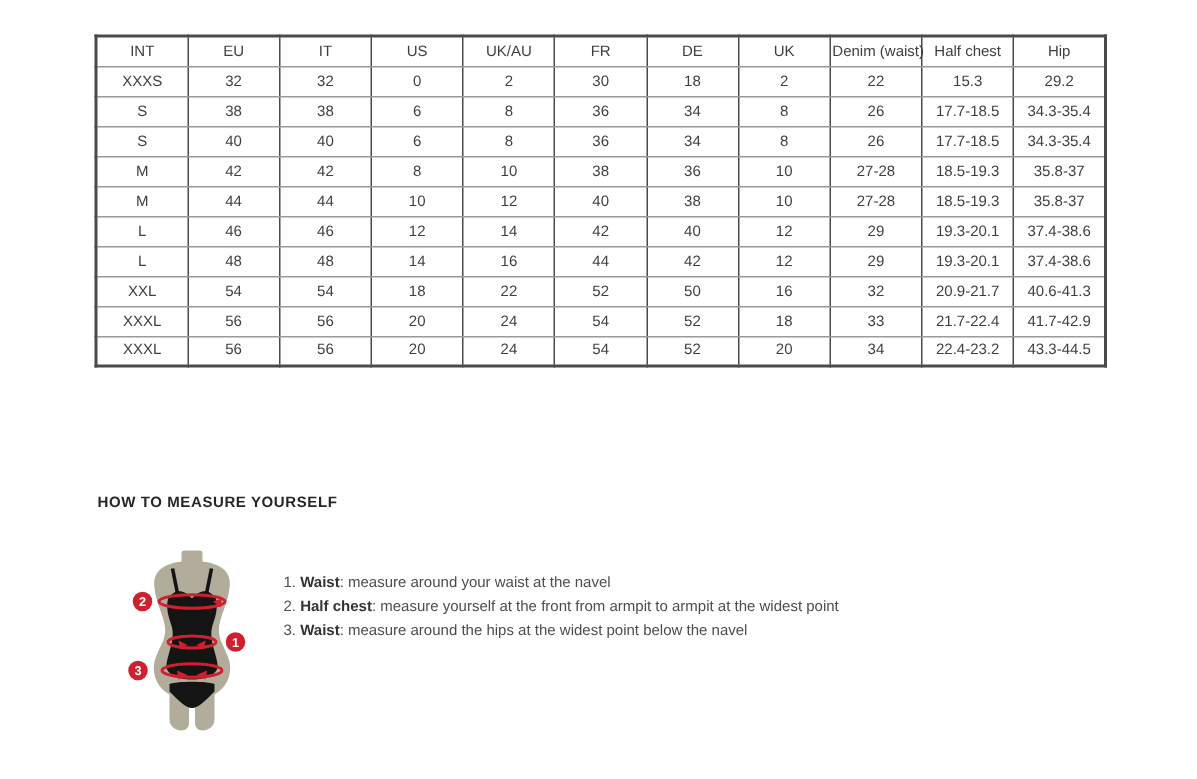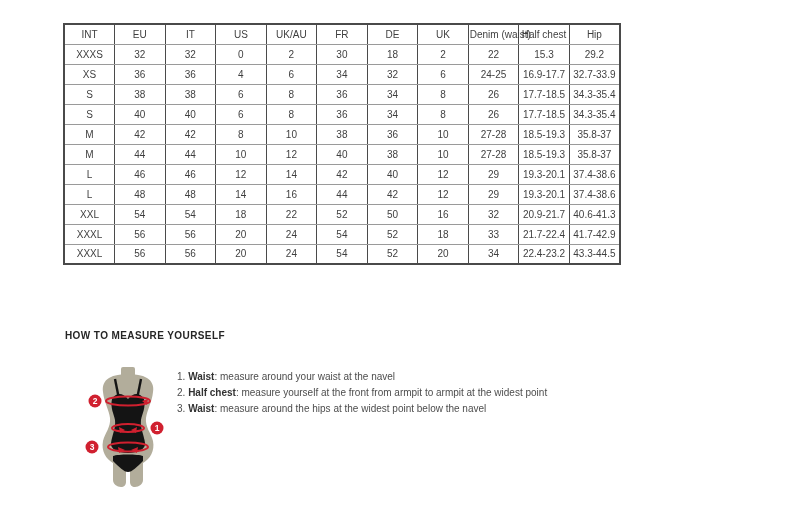--- a/index.html
+++ b/index.html
@@ -15,21 +15,21 @@
     width: 798px; height: 519px;
     background: #ffffff;
     font-family: "Liberation Sans", sans-serif;
     position: relative;
     overflow: hidden;
   }
   
   .size-table {
     position: absolute;
     left: 63px; top: 23px;
-    width: 558px;
+    width: 675px;
     border-collapse: collapse;
     table-layout: fixed;
     border: 2px solid var(--border_dark);
   }
   .size-table th, .size-table td {
     border-left: 1px solid var(--border_dark);
     border-right: 1px solid var(--border_dark);
     border-top: 1px solid var(--border_light);
     border-bottom: 1px solid var(--border_light);
     height: 20px;
@@ -47,21 +47,21 @@
     position: absolute;
     left: 65px; top: 330px;
     font-size: 10px;
     font-weight: 700;
     letter-spacing: 0.4px;
     color: #262626;
   }
   .measure-steps {
     position: absolute;
     left: 177px; top: 372px;
-    margin: 0; padding: 0;
+    margin: 12px; padding: 0;
     list-style: none;
     font-size: 10px;
     color: #4d4d4d;
   }
   .measure-steps li {
     margin: 0 0 6px 0;
     line-height: 10px;
   }
   .measure-steps b { color: #333333; }
   
@@ -108,33 +108,20 @@
         <td>32</td>
         <td>32</td>
         <td>0</td>
         <td>2</td>
         <td>30</td>
         <td>18</td>
         <td>2</td>
         <td>22</td>
         <td>15.3</td>
         <td>29.2</td>
-      </tr>
-      <tr>
-        <td>XS</td>
-        <td>36</td>
-        <td>36</td>
-        <td>4</td>
-        <td>6</td>
-        <td>34</td>
-        <td>32</td>
-        <td>6</td>
-        <td>24-25</td>
-        <td>16.9-17.7</td>
-        <td>32.7-33.9</td>
       </tr>
       <tr>
         <td>S</td>
         <td>38</td>
         <td>38</td>
         <td>6</td>
         <td>8</td>
         <td>36</td>
         <td>34</td>
         <td>8</td>

